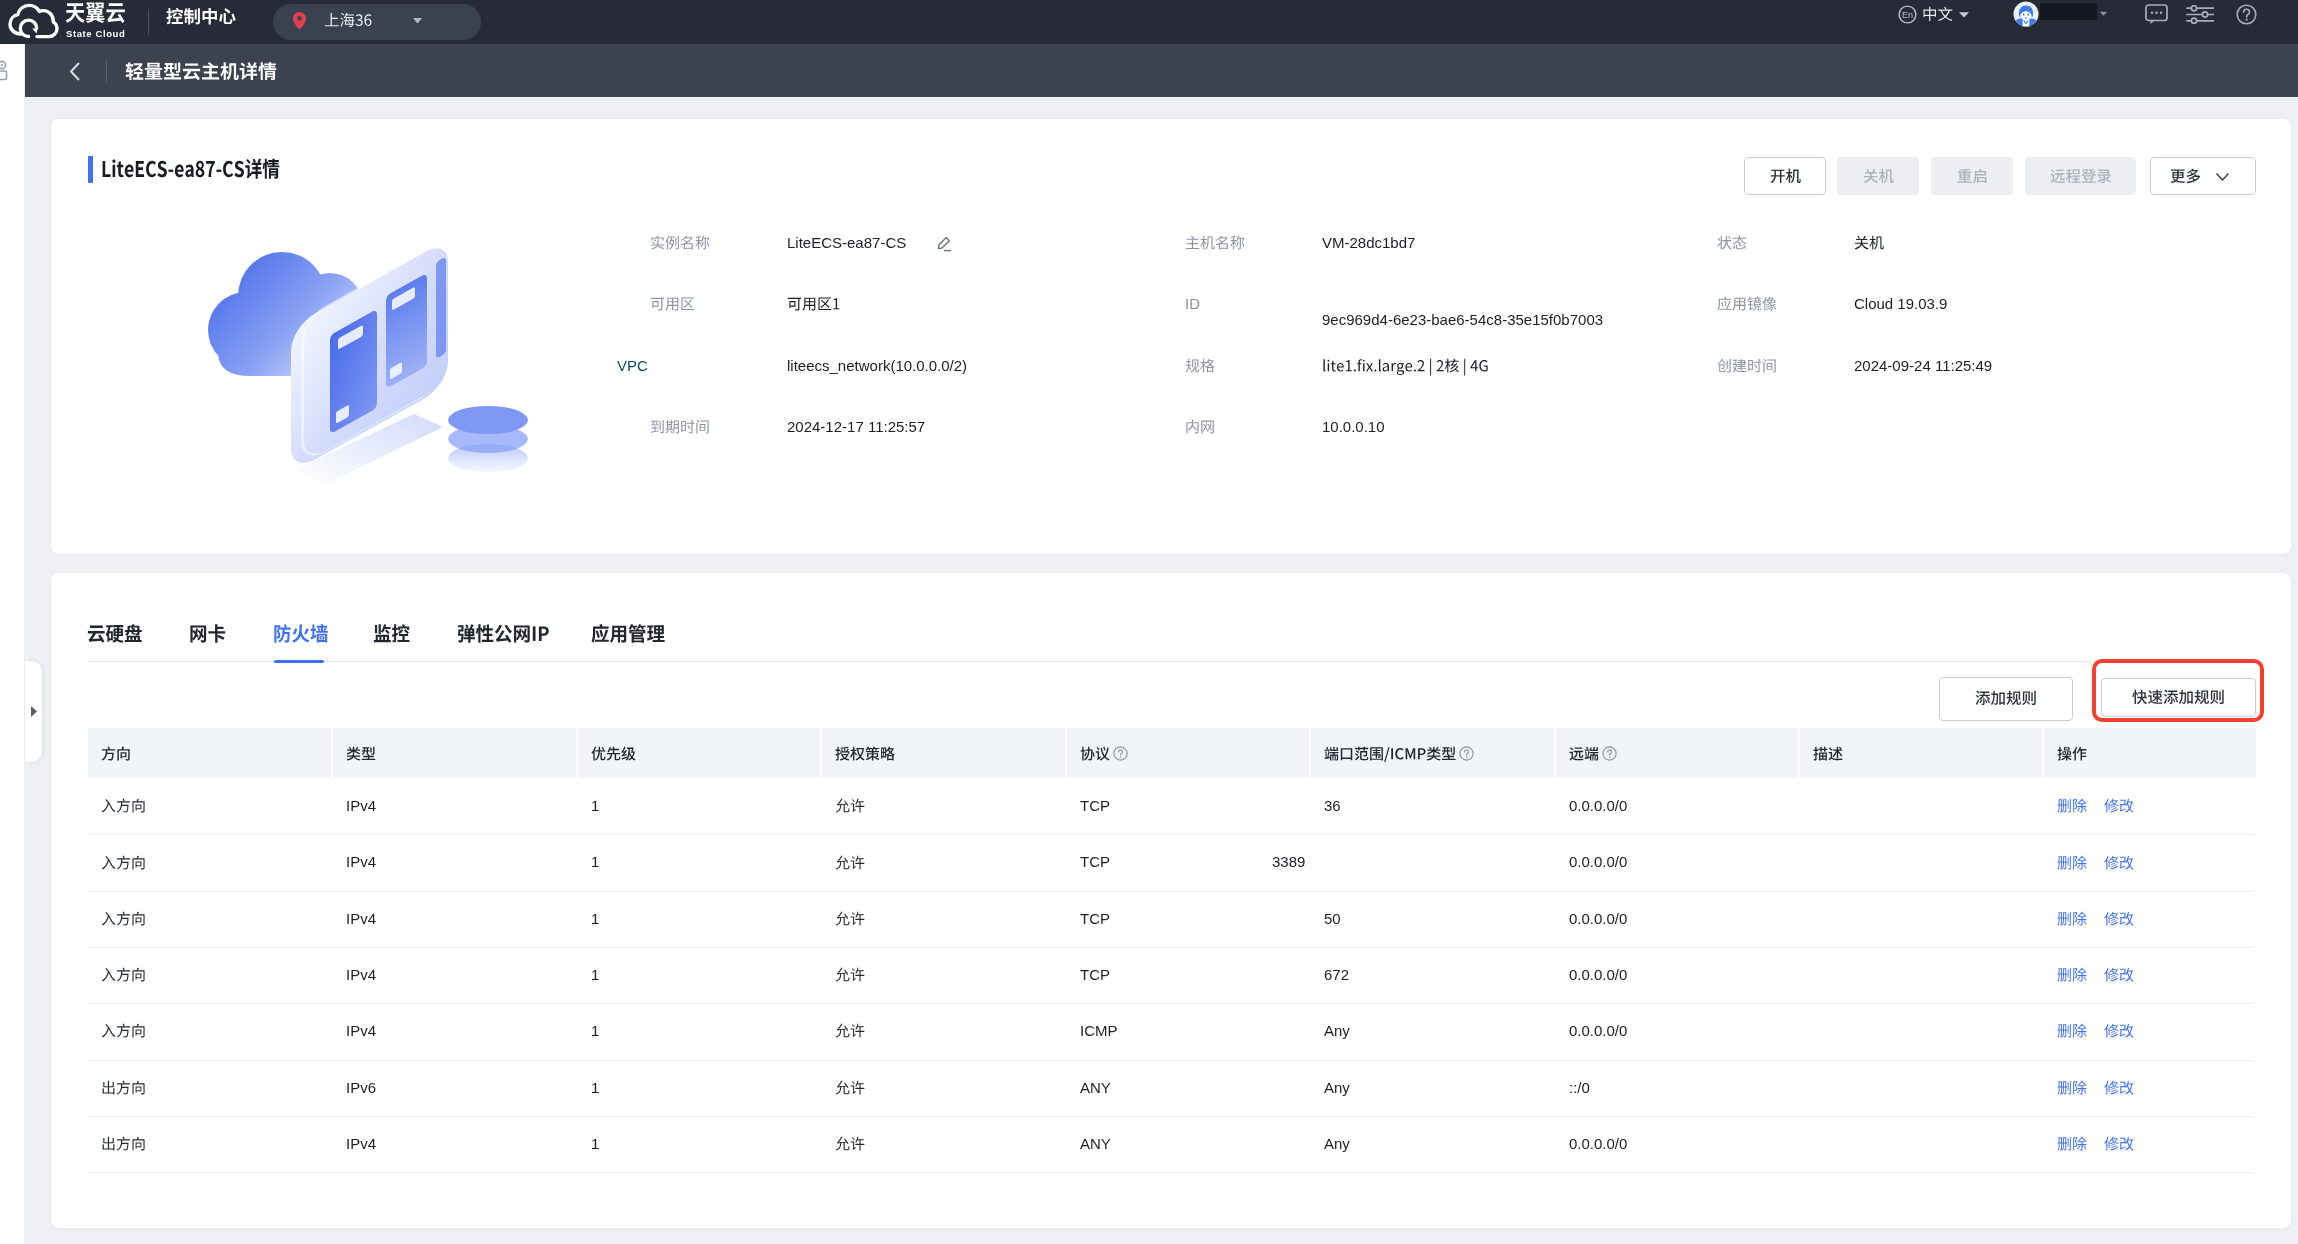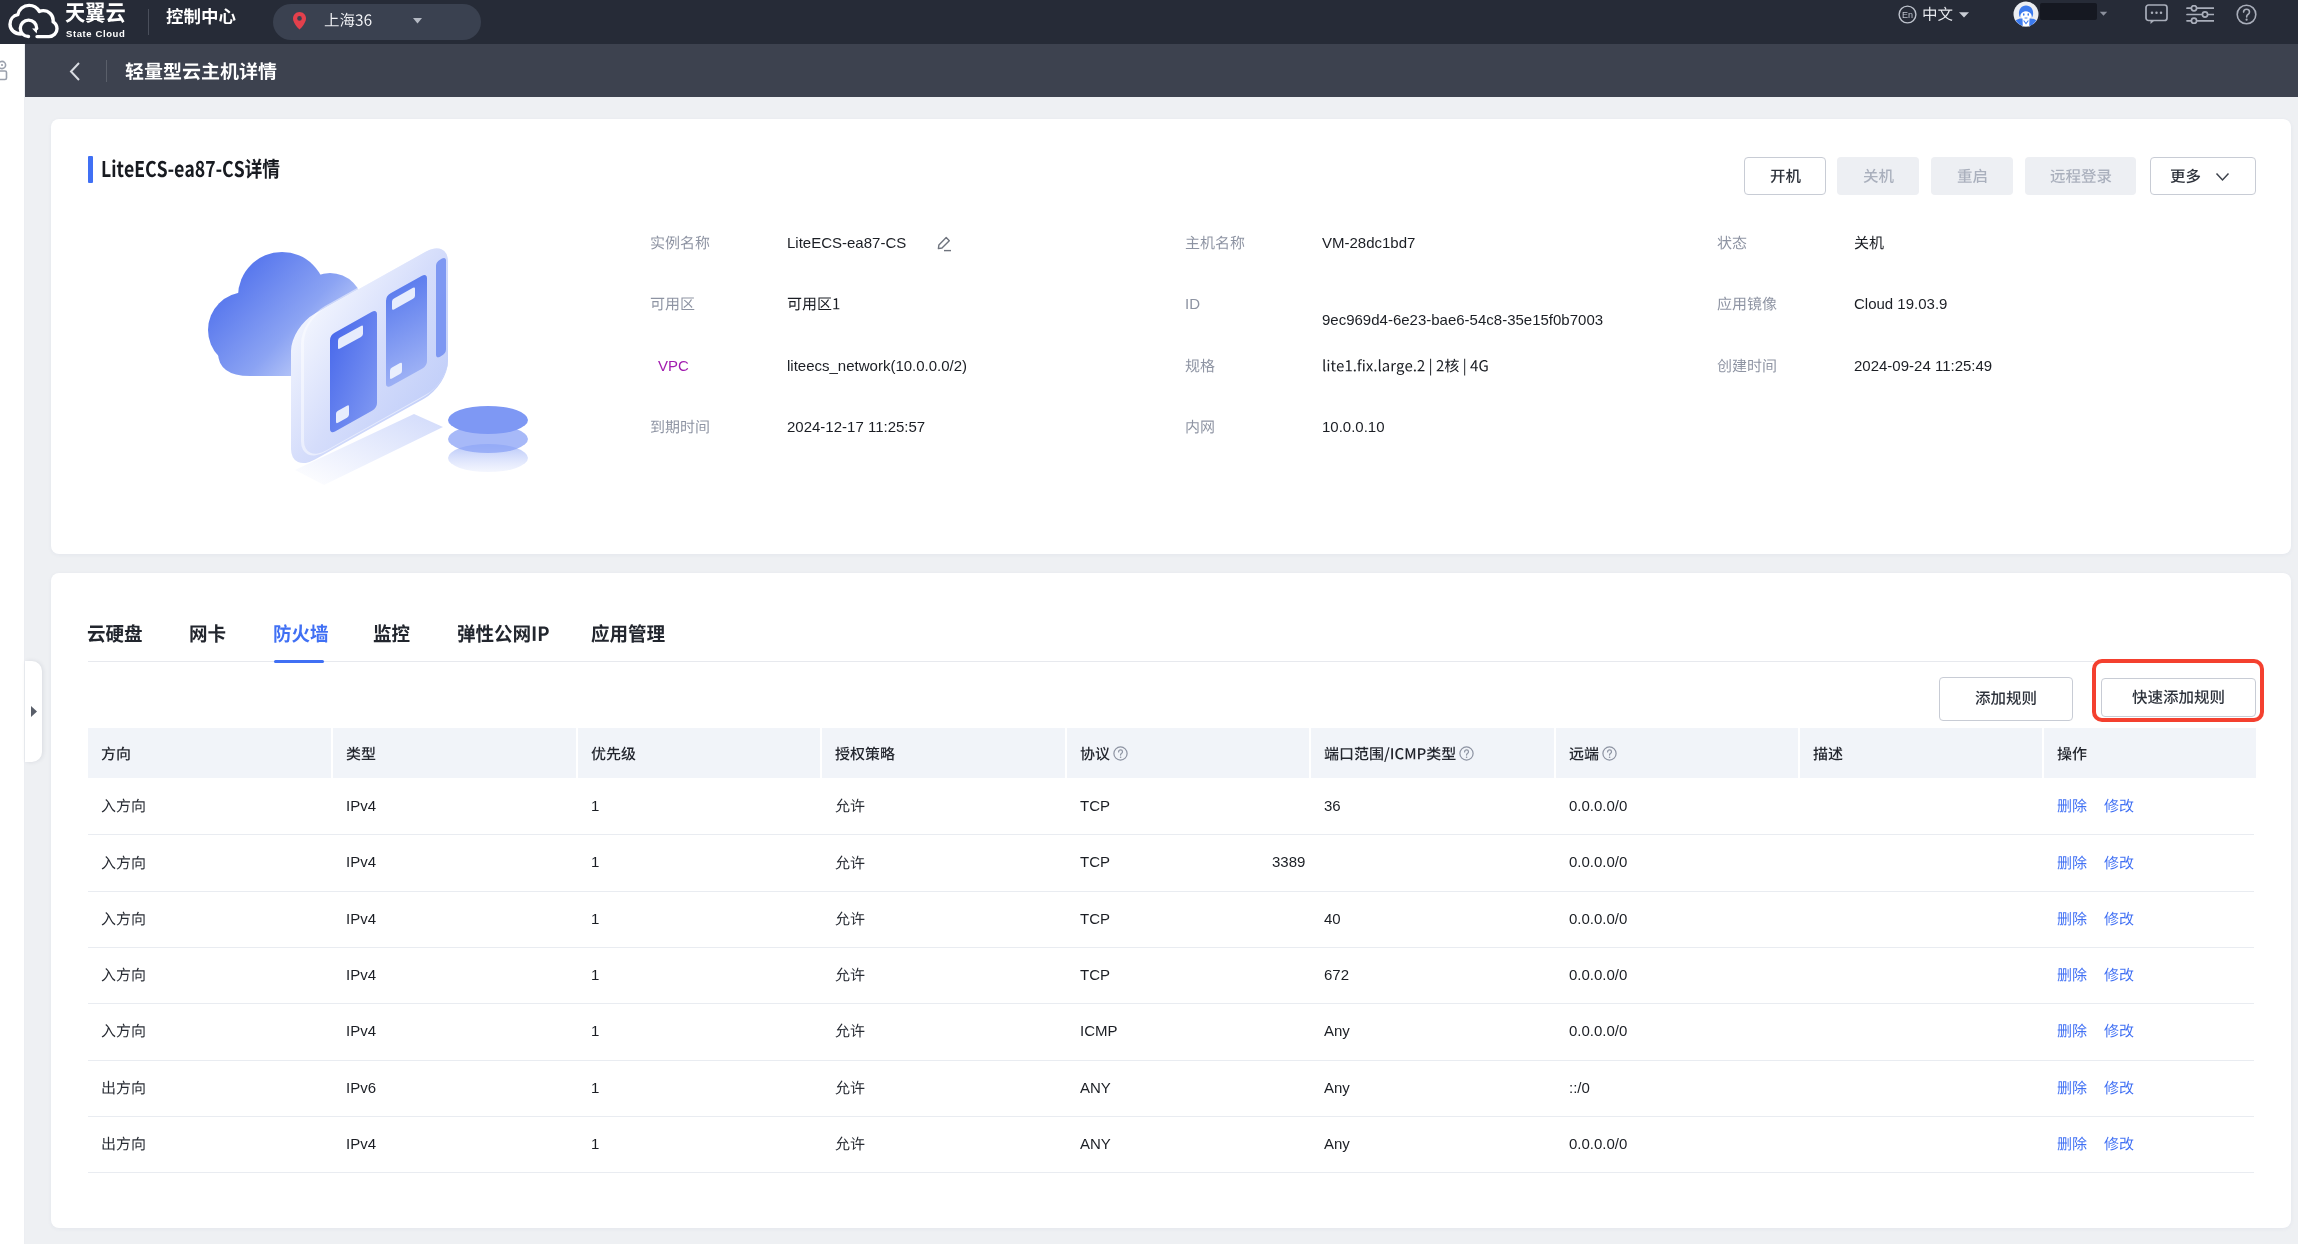--- a/index.html
+++ b/index.html
@@ -234,21 +234,21 @@
     <use href="#g46" transform="translate(0.0,15.3) scale(0.01500,-0.01500)"></use>
     <use href="#g47" transform="translate(15.0,15.3) scale(0.01500,-0.01500)"></use>
     <use href="#g48" transform="translate(30.0,15.3) scale(0.01500,-0.01500)"></use>
   </svg>
 <svg style="position:absolute;left:787.0px;top:294.0px;overflow:visible;" width="53.3" height="20.2" viewBox="0 0 53.3 20.2" fill="#1b1e24">
     <use href="#g46" transform="translate(0.0,15.3) scale(0.01500,-0.01500)"></use>
     <use href="#g47" transform="translate(15.0,15.3) scale(0.01500,-0.01500)"></use>
     <use href="#g48" transform="translate(30.0,15.3) scale(0.01500,-0.01500)"></use>
     <use href="#g49" transform="translate(45.0,15.3) scale(0.01500,-0.01500)"></use>
   </svg>
-<div class="lat" style="left:658px;top:356.5px;color:#a21caf">VPC</div>
+<div class="lat" style="left:617px;top:356.5px;color:#0c4a6e">VPC</div>
 <div class="lat" style="left:787px;top:356.5px">liteecs_network(10.0.0.0/2)</div>
 <svg style="position:absolute;left:650.0px;top:417.0px;overflow:visible;" width="60.0" height="20.2" viewBox="0 0 60.0 20.2" fill="#8d93a2">
     <use href="#g50" transform="translate(0.0,15.3) scale(0.01500,-0.01500)"></use>
     <use href="#g51" transform="translate(15.0,15.3) scale(0.01500,-0.01500)"></use>
     <use href="#g52" transform="translate(30.0,15.3) scale(0.01500,-0.01500)"></use>
     <use href="#g53" transform="translate(45.0,15.3) scale(0.01500,-0.01500)"></use>
   </svg>
 <div class="lat" style="left:787px;top:418px">2024-12-17 11:25:57</div>
 <svg style="position:absolute;left:1185.0px;top:232.5px;overflow:visible;" width="60.0" height="20.2" viewBox="0 0 60.0 20.2" fill="#8d93a2">
     <use href="#g54" transform="translate(0.0,15.3) scale(0.01500,-0.01500)"></use>
@@ -491,21 +491,21 @@
     <use href="#g134" transform="translate(15.0,15.3) scale(0.01500,-0.01500)"></use>
     <use href="#g135" transform="translate(30.0,15.3) scale(0.01500,-0.01500)"></use>
   </svg>
 <div class="lat" style="left:346px;top:909.75px">IPv4</div>
 <div class="lat" style="left:591px;top:909.75px">1</div>
 <svg style="position:absolute;left:835.0px;top:908.8px;overflow:visible;" width="30.0" height="20.2" viewBox="0 0 30.0 20.2" fill="#272b33">
     <use href="#g136" transform="translate(0.0,15.3) scale(0.01500,-0.01500)"></use>
     <use href="#g137" transform="translate(15.0,15.3) scale(0.01500,-0.01500)"></use>
   </svg>
 <div class="lat" style="left:1080px;top:909.75px">TCP</div>
-<div class="lat" style="left:1324px;top:909.75px">40</div>
+<div class="lat" style="left:1324px;top:909.75px">50</div>
 <div class="lat" style="left:1569px;top:909.75px">0.0.0.0/0</div>
 <svg style="position:absolute;left:2057.0px;top:908.8px;overflow:visible;" width="30.0" height="20.2" viewBox="0 0 30.0 20.2" fill="#4070f4">
     <use href="#g138" transform="translate(0.0,15.3) scale(0.01500,-0.01500)"></use>
     <use href="#g139" transform="translate(15.0,15.3) scale(0.01500,-0.01500)"></use>
   </svg>
 <svg style="position:absolute;left:2104.0px;top:908.8px;overflow:visible;" width="30.0" height="20.2" viewBox="0 0 30.0 20.2" fill="#4070f4">
     <use href="#g140" transform="translate(0.0,15.3) scale(0.01500,-0.01500)"></use>
     <use href="#g141" transform="translate(15.0,15.3) scale(0.01500,-0.01500)"></use>
   </svg>
 <div class="abs" style="left:88px;top:1003.2px;width:2166px;height:1px;background:#e9ecf1"></div>

